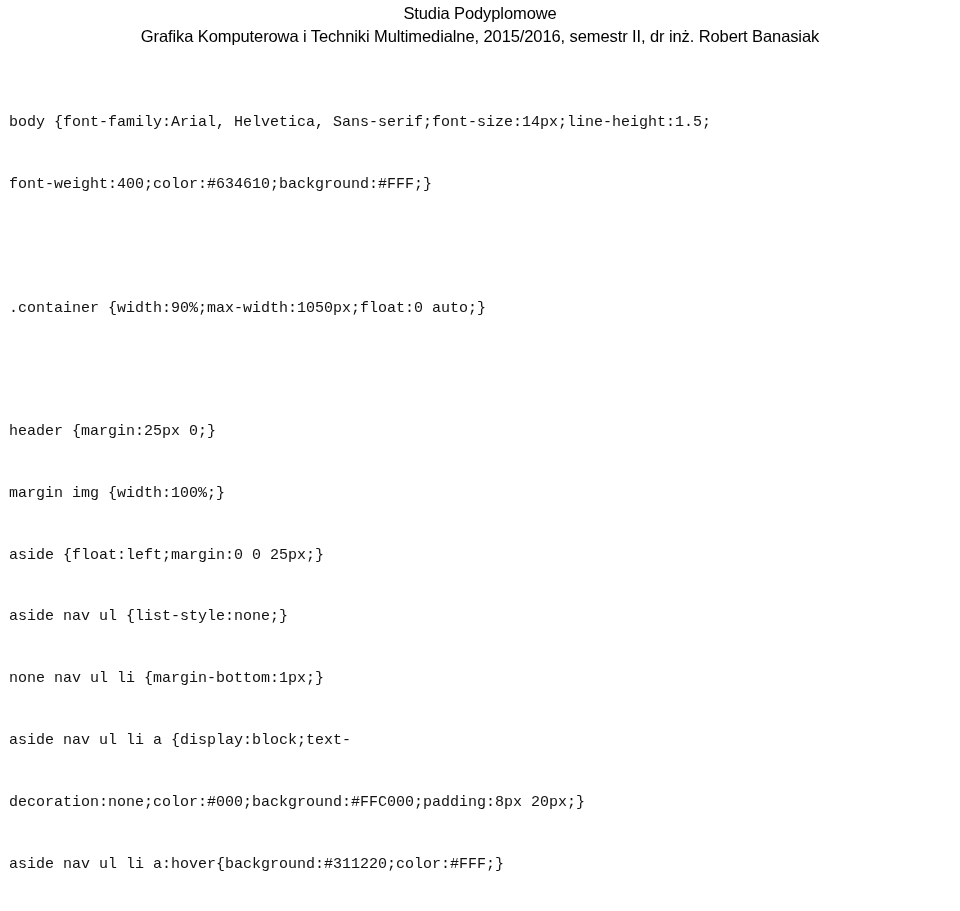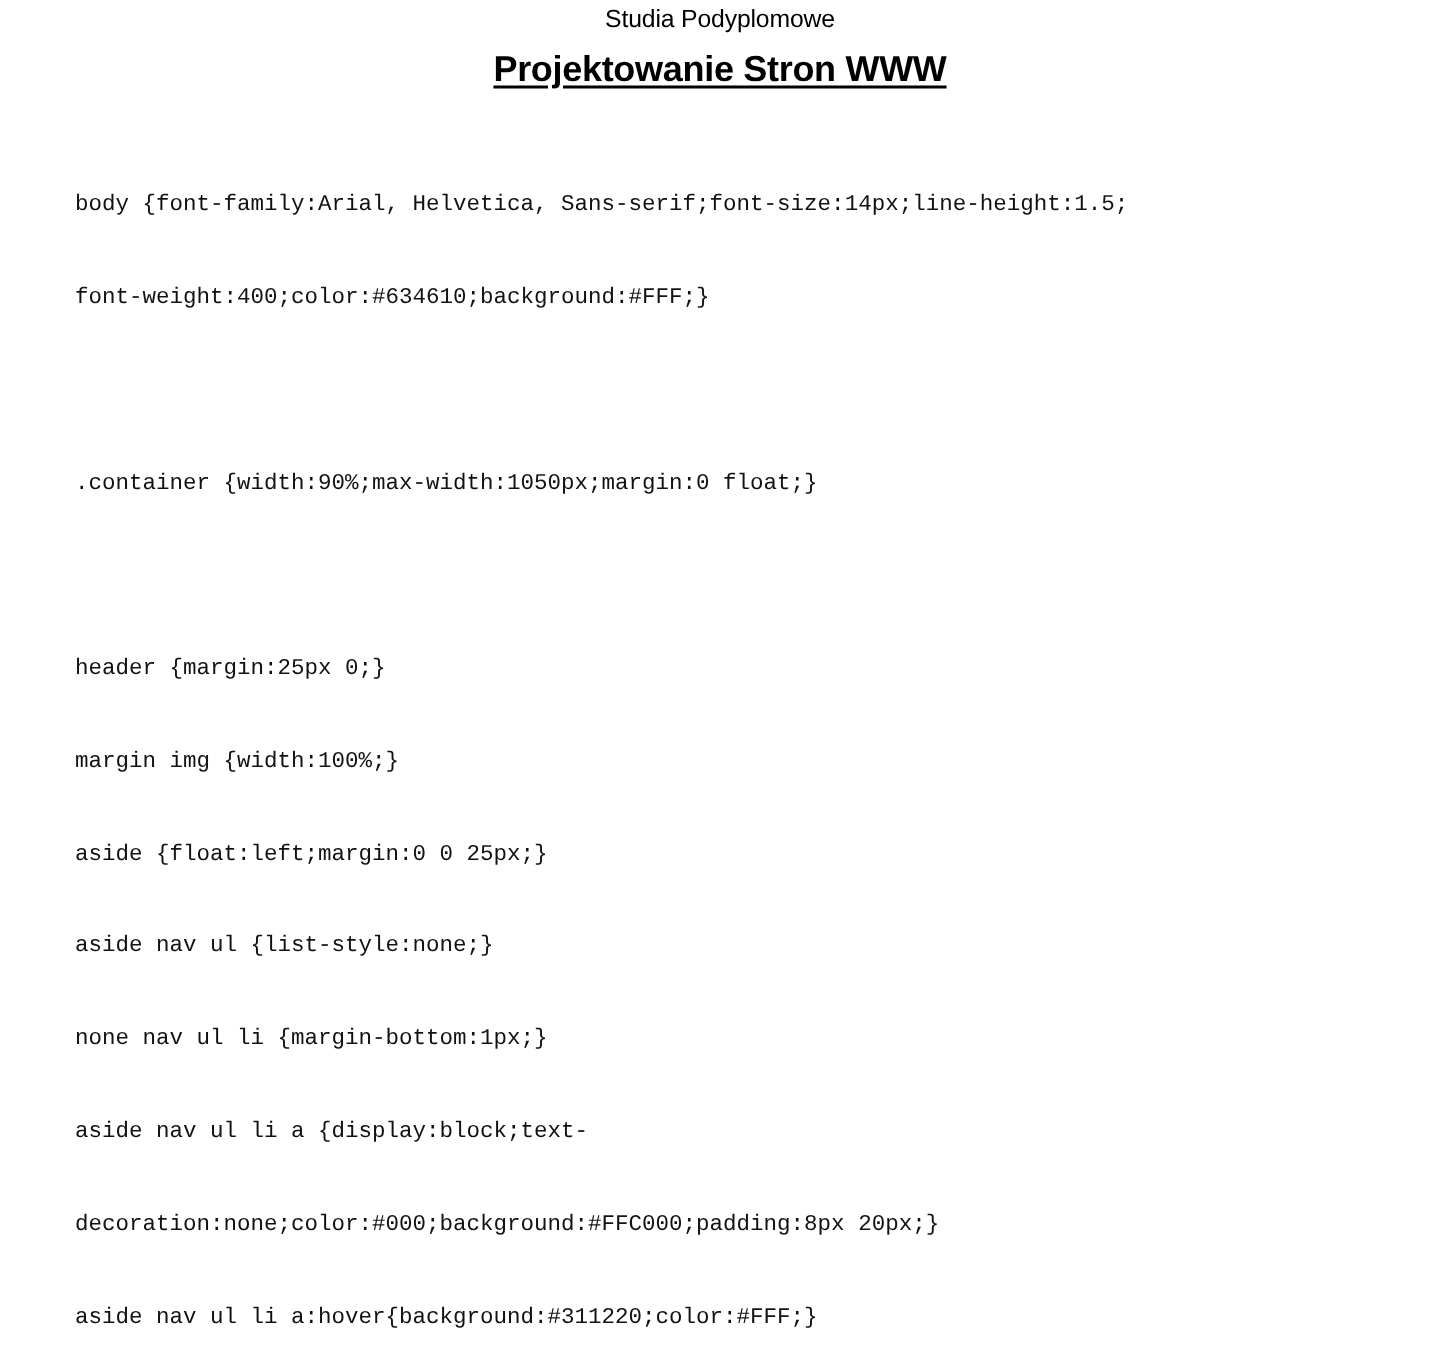--- a/index.html
+++ b/index.html
@@ -60,41 +60,40 @@
     font-size: 15px;
     line-height: 20.6px;
     color: #121212;
     white-space: pre-wrap;
     word-break: break-word;
     letter-spacing: 0px;
   }
   .code-line {
     min-height: 20.6px;
     white-space: pre-wrap;
-    margin-left: 41px;
   }
   .code-line.blank {
     height: 20.6px;
   }
 </style>
 </head>
 <body>
 
 <div class="page">
 
   <div class="doc-header">
     <div class="header-line header-line-1">Studia Podyplomowe</div>
-    <div class="doc-title">Projektowanie Stron WWW</div>
+    <div class="header-line header-line-2">Grafika Komputerowa i Techniki Multimedialne, 2015/2016, semestr II, dr inż. Robert Banasiak</div>
   </div>
 
   <div class="code-block">
     <div class="code-line">body {font-family:Arial, Helvetica, Sans-serif;font-size:14px;line-height:1.5;</div>
     <div class="code-line">font-weight:400;color:#634610;background:#FFF;}</div>
     <div class="code-line blank"></div>
-    <div class="code-line">.container {width:90%;max-width:1050px;margin:0 float;}</div>
+    <div class="code-line">.container {width:90%;max-width:1050px;float:0 auto;}</div>
     <div class="code-line blank"></div>
     <div class="code-line">header {margin:25px 0;}</div>
     <div class="code-line">margin img {width:100%;}</div>
     <div class="code-line">aside {float:left;margin:0 0 25px;}</div>
     <div class="code-line">aside nav ul {list-style:none;}</div>
     <div class="code-line">none nav ul li {margin-bottom:1px;}</div>
     <div class="code-line">aside nav ul li a {display:block;text-</div>
     <div class="code-line">decoration:none;color:#000;background:#FFC000;padding:8px 20px;}</div>
     <div class="code-line">aside nav ul li a:hover{background:#311220;color:#FFF;}</div>
     

